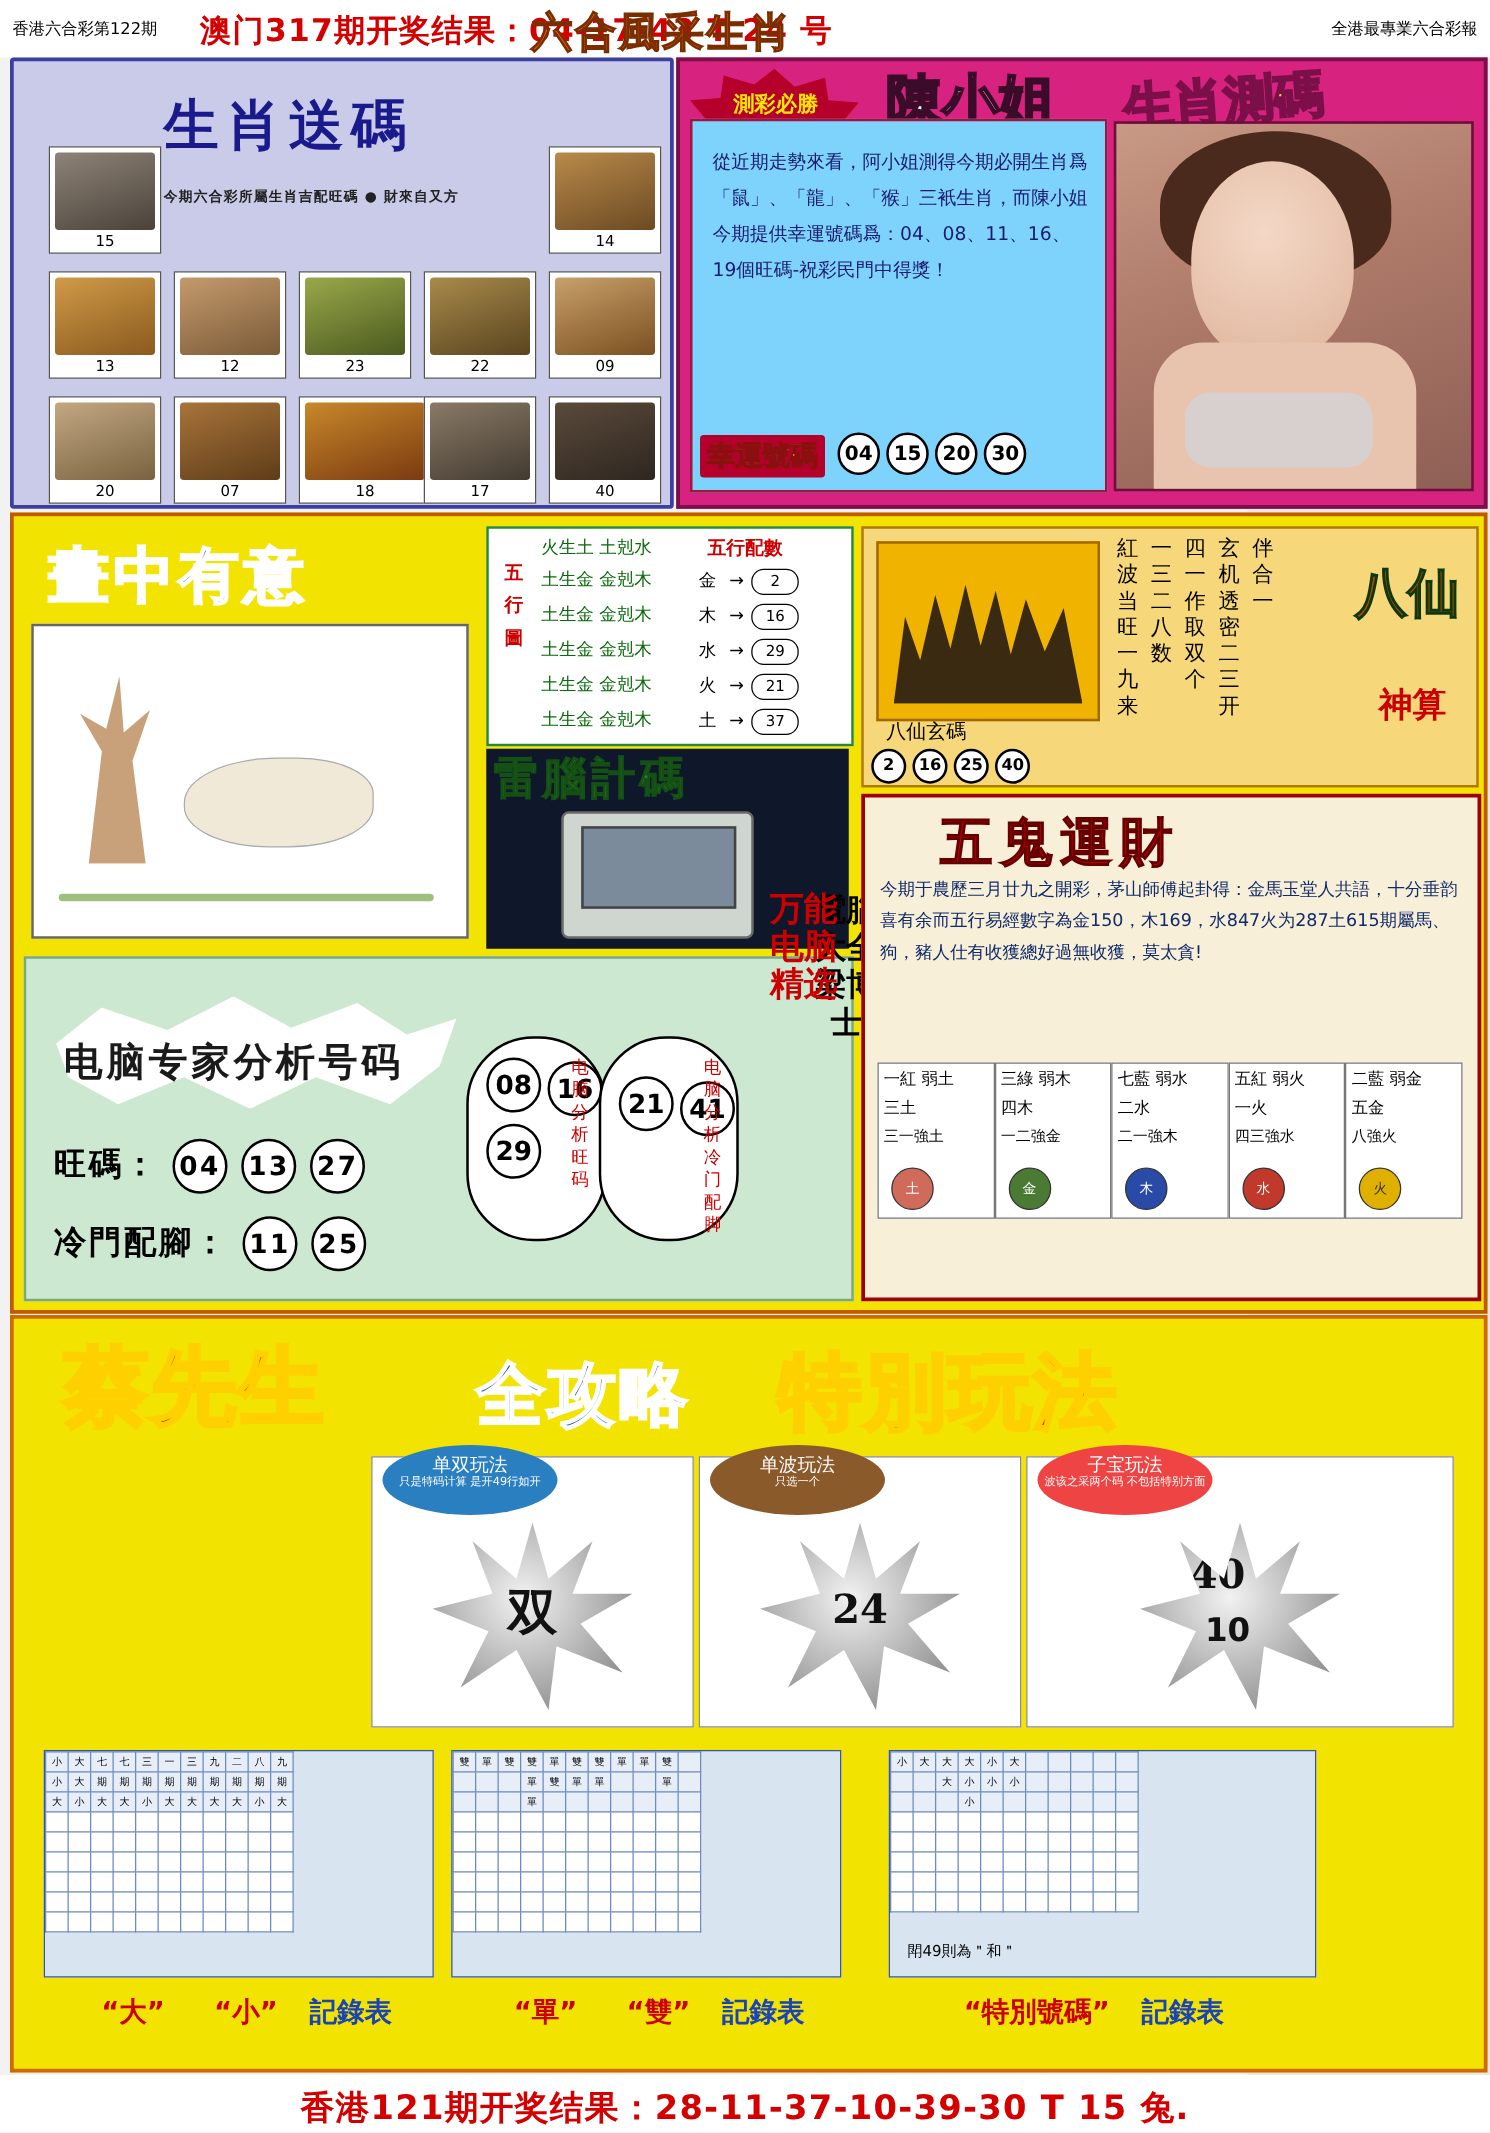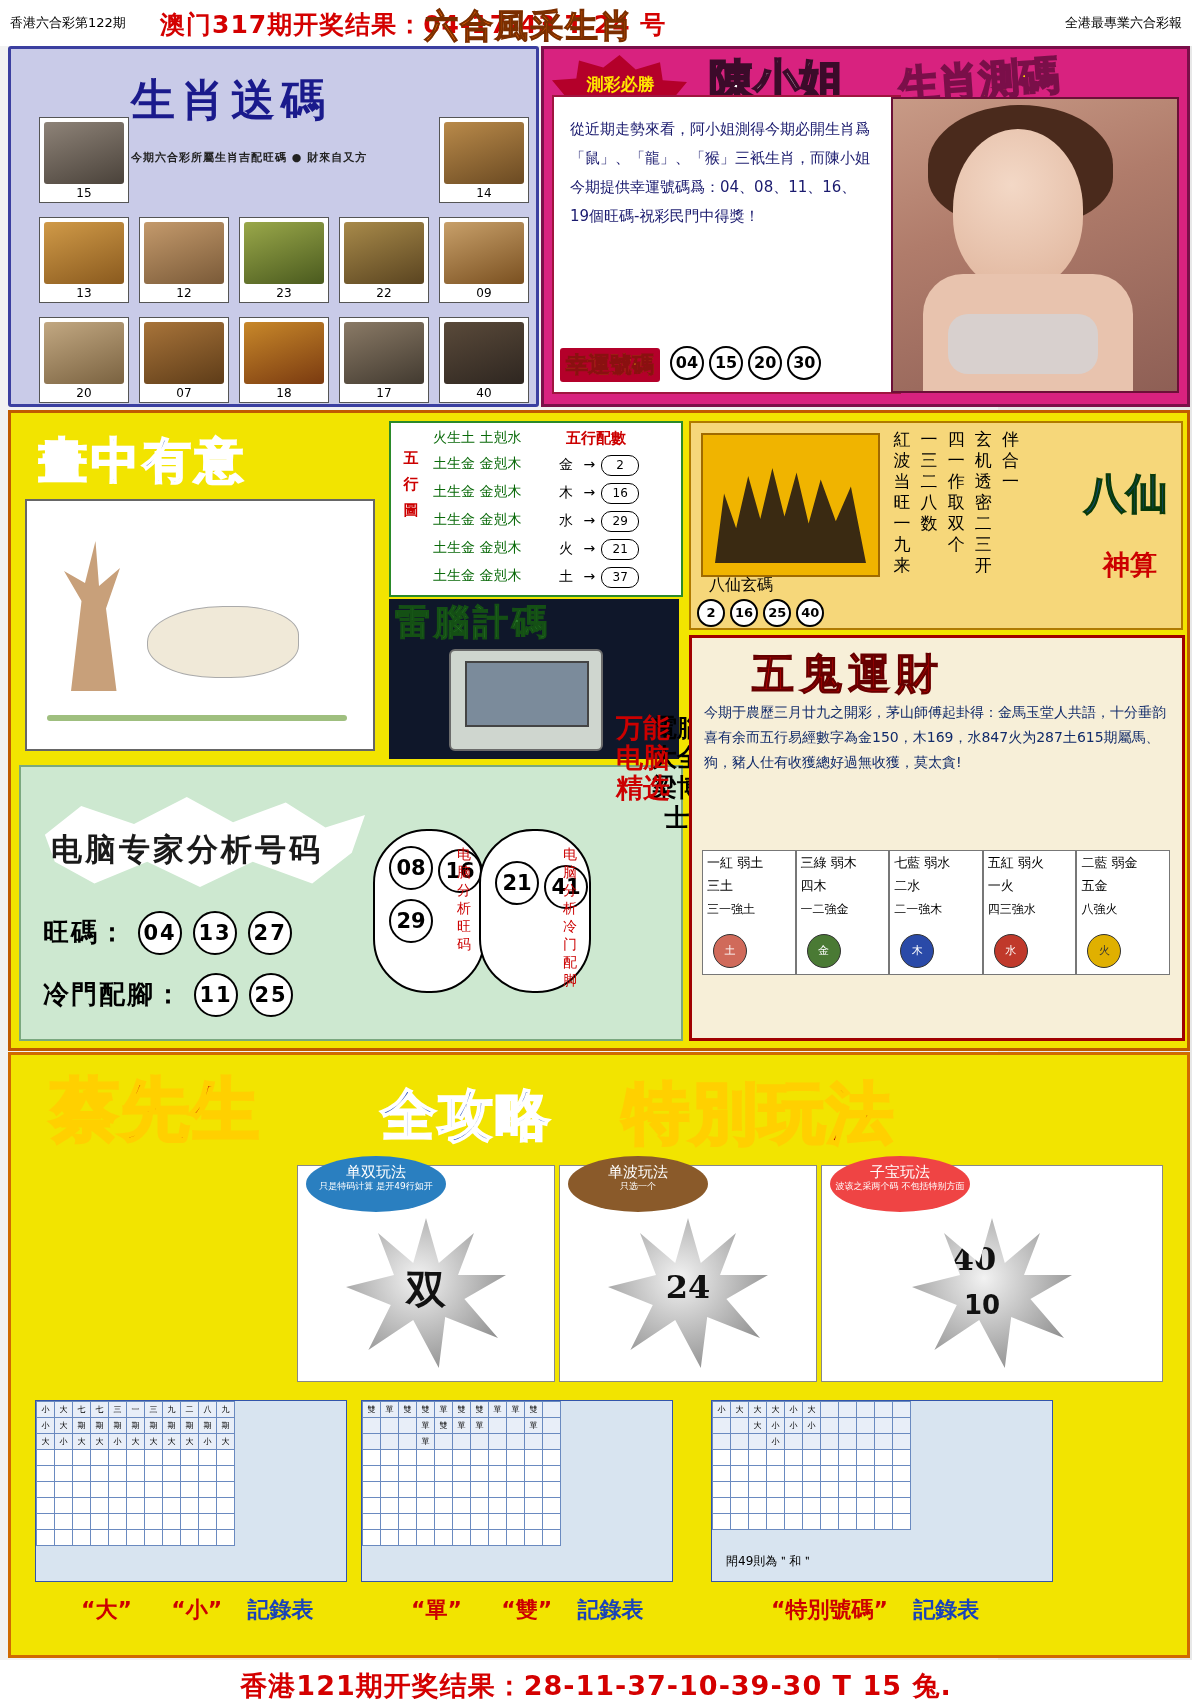--- a/index.html
+++ b/index.html
@@ -25,21 +25,21 @@
      background:#c9cbe8;border:3px solid #3b3fa0;border-radius:3px;}
   .zodiac .title{position:absolute;left:120px;top:22px;font-size:44px;font-weight:bold;color:#1a1a8c;letter-spacing:6px;
       font-family:"DejaVu Serif","Liberation Serif",serif;}
   .zodiac .sub{position:absolute;left:120px;top:101px;font-size:11px;color:#222;letter-spacing:1px;font-weight:bold;}
   .cell{position:absolute;width:88px;height:84px;background:#fff;border:1px solid #555;}
   .cell .num{position:absolute;bottom:2px;left:0;width:100%;text-align:center;font-size:12px;color:#000;}
   .cell .animal{position:absolute;left:4px;top:4px;right:4px;bottom:18px;border-radius:3px;}
 
   
   .pink{position:absolute;left:541px;top:46px;width:643px;height:355px;background:#d8227f;border:3px solid #7a0f49;}
-  .pink .inner{position:absolute;left:8px;top:46px;width:330px;height:295px;background:#ffffff;border:2px solid #a0153f;padding-left:15px;}
+  .pink .inner{position:absolute;left:8px;top:46px;width:330px;height:295px;background:#7dd3fc;border:2px solid #a0153f;}
   .pink .name{position:absolute;left:165px;top:2px;font-size:45px;font-weight:bold;color:#fff;
      -webkit-text-stroke:2px #3b0b2a;font-family:"DejaVu Serif","Liberation Serif",serif;}
   .pink .name2{position:absolute;left:355px;top:4px;font-size:40px;font-weight:bold;color:#ffd400;
      -webkit-text-stroke:2px #7a0f49;transform:rotate(-4deg);font-family:"DejaVu Serif","Liberation Serif",serif;}
   .pink .burst{position:absolute;left:8px;top:6px;width:135px;height:90px;background:#b4002a;
      clip-path:polygon(50% 0%,62% 16%,80% 8%,82% 28%,100% 30%,90% 48%,100% 68%,80% 72%,76% 92%,58% 84%,46% 100%,34% 84%,16% 92%,12% 72%,0% 64%,10% 46%,0% 28%,18% 26%,20% 6%,38% 14%);}
   .pink .burst-txt{position:absolute;left:24px;top:26px;width:105px;text-align:center;font-size:17px;color:#ffe600;font-weight:bold;line-height:19px;}
   .pink p{margin:0;font-size:15px;color:#1a1a6e;line-height:29px;}
   .pink .body{position:absolute;left:16px;top:18px;width:300px;}
   .pink .lucky{position:absolute;left:6px;top:245px;width:322px;height:44px;}
@@ -109,22 +109,22 @@
   
   .baxian{position:absolute;left:678px;top:8px;width:490px;height:205px;background:#f6d77a;border:2px solid #b07a00;}
   .baxian .pic{position:absolute;left:10px;top:10px;width:175px;height:140px;background:#f0b400;border:2px solid #a06a00;}
   .baxian .pic .fig{position:absolute;left:12px;top:12px;right:12px;bottom:12px;background:#3a2a12;
      clip-path:polygon(0% 100%,6% 40%,14% 70%,22% 25%,30% 62%,38% 18%,46% 60%,54% 22%,62% 66%,70% 28%,80% 64%,90% 34%,100% 100%);}
   .baxian .cap{position:absolute;left:18px;top:152px;font-size:16px;color:#000;}
   .baxian .balls{position:absolute;left:6px;top:176px;}
   .baxian .balls .ball{width:24px;height:24px;line-height:24px;font-size:13px;}
   .baxian .cols{position:absolute;left:200px;top:6px;width:190px;}
   .bxcol{display:inline-block;width:22px;font-size:17px;line-height:21px;text-align:center;vertical-align:top;}
-  .baxian .bigname{position:absolute;right:12px;top:30px;width:86px;text-align:center;font-size:42px;font-weight:bold;color:#0c4a6e;
-    -webkit-text-stroke:1px #0a3a0a;line-height:44px;font-family:"DejaVu Serif","Liberation Serif",serif;margin-top:19px;}
+  .baxian .bigname{position:absolute;right:12px;top:30px;width:86px;text-align:center;font-size:42px;font-weight:bold;color:#c2410c;
+    -webkit-text-stroke:1px #0a3a0a;line-height:44px;font-family:"DejaVu Serif","Liberation Serif",serif;}
   .baxian .bigname2{position:absolute;right:16px;top:128px;width:70px;text-align:center;font-size:27px;font-weight:bold;color:#c00;
     line-height:28px;font-family:"DejaVu Serif","Liberation Serif",serif;}
 
   
   .wugui{position:absolute;left:678px;top:222px;width:490px;height:400px;background:#f7efd8;border:3px solid #a00000;}
   .wugui .t{position:absolute;left:60px;top:8px;font-size:42px;font-weight:bold;color:#c00000;letter-spacing:6px;
      -webkit-text-stroke:1px #600;font-family:"DejaVu Serif","Liberation Serif",serif;}
   .wugui p{margin:0;font-size:14px;color:#102a6a;line-height:25px;}
   .wugui .body{position:absolute;left:12px;top:62px;width:464px;}
   .wugui .grid{position:absolute;left:10px;top:212px;width:468px;height:125px;display:flex;border-radius:17px;}
@@ -216,21 +216,21 @@
     </div>
 
     <div class="cell" style="left:28px;top:268px;">
       <div class="animal" style="background:linear-gradient(160deg,#c2a882,#7a6240);"></div>
       <div class="num">20</div>
     </div>
     <div class="cell" style="left:128px;top:268px;">
       <div class="animal" style="background:linear-gradient(160deg,#a8743a,#5e3c18);"></div>
       <div class="num">07</div>
     </div>
-    <div class="cell" style="left:228px;top:268px;">
+    <div class="cell" style="left:228px;top:268px;padding-left:16px;">
       <div class="animal" style="background:linear-gradient(160deg,#c8882a,#7a3a10);"></div>
       <div class="num">18</div>
     </div>
     <div class="cell" style="left:328px;top:268px;">
       <div class="animal" style="background:linear-gradient(160deg,#8a7a66,#423a30);"></div>
       <div class="num">17</div>
     </div>
     <div class="cell" style="left:428px;top:268px;">
       <div class="animal" style="background:linear-gradient(160deg,#5a4a3a,#2e2620);"></div>
       <div class="num">40</div>

